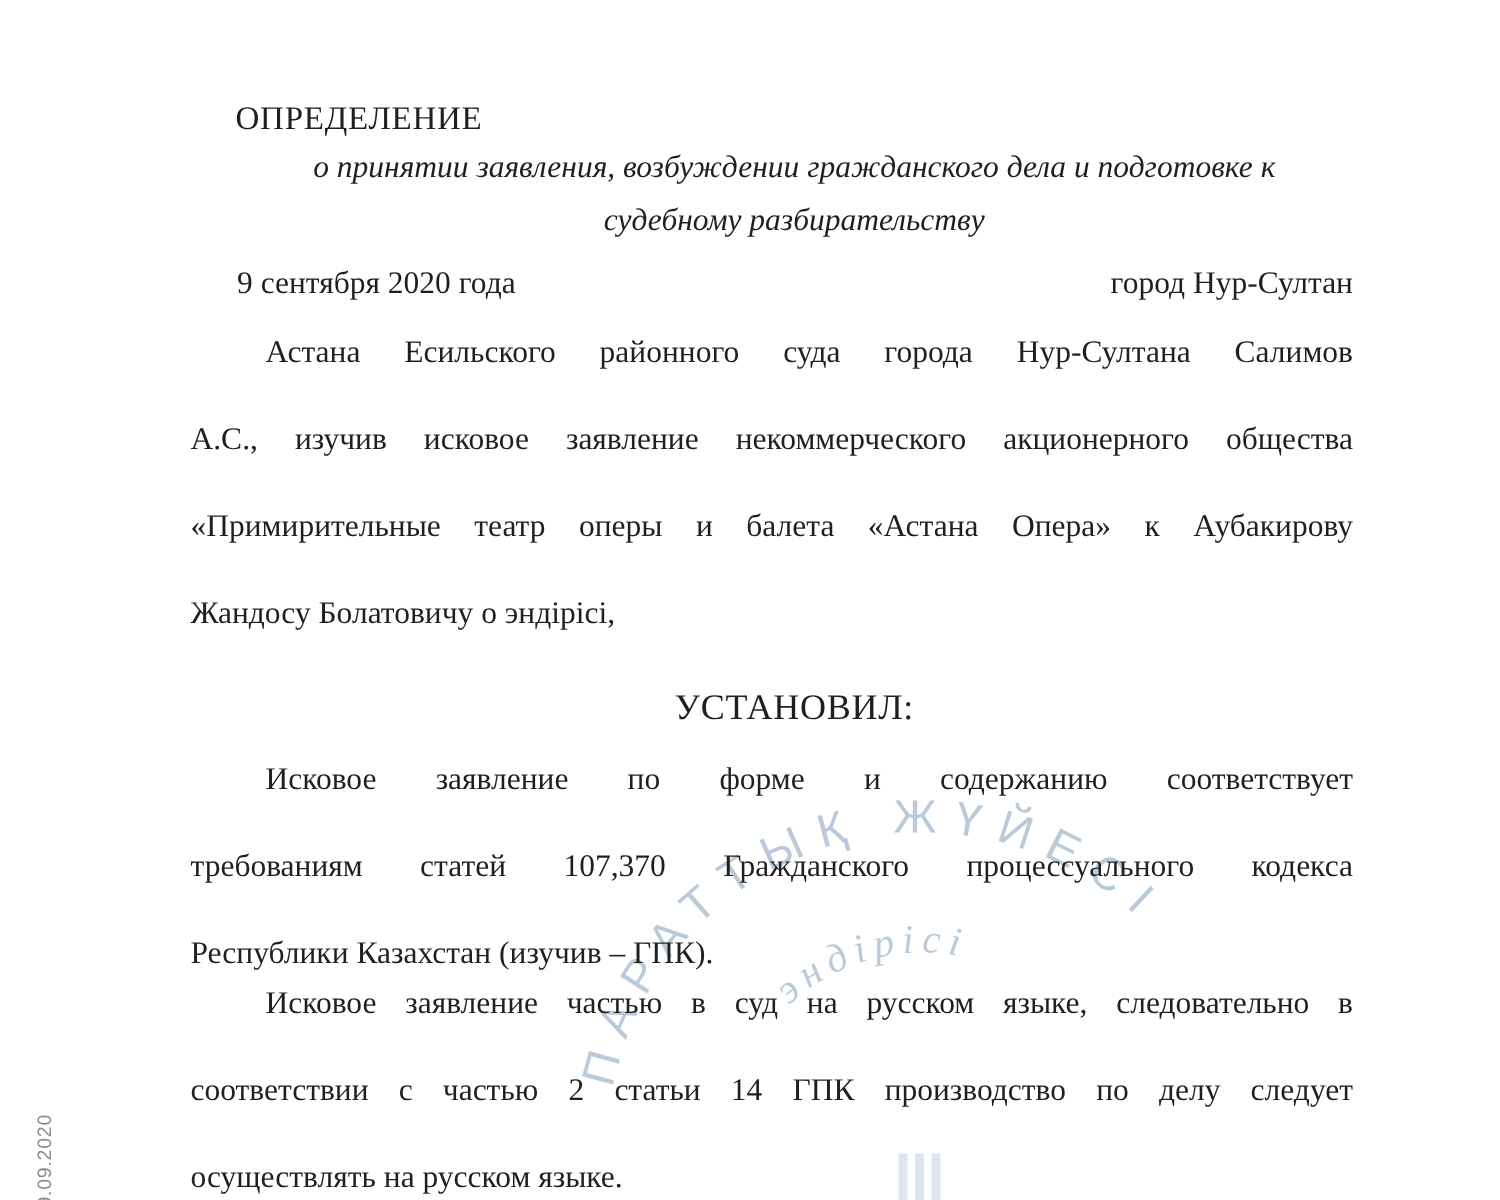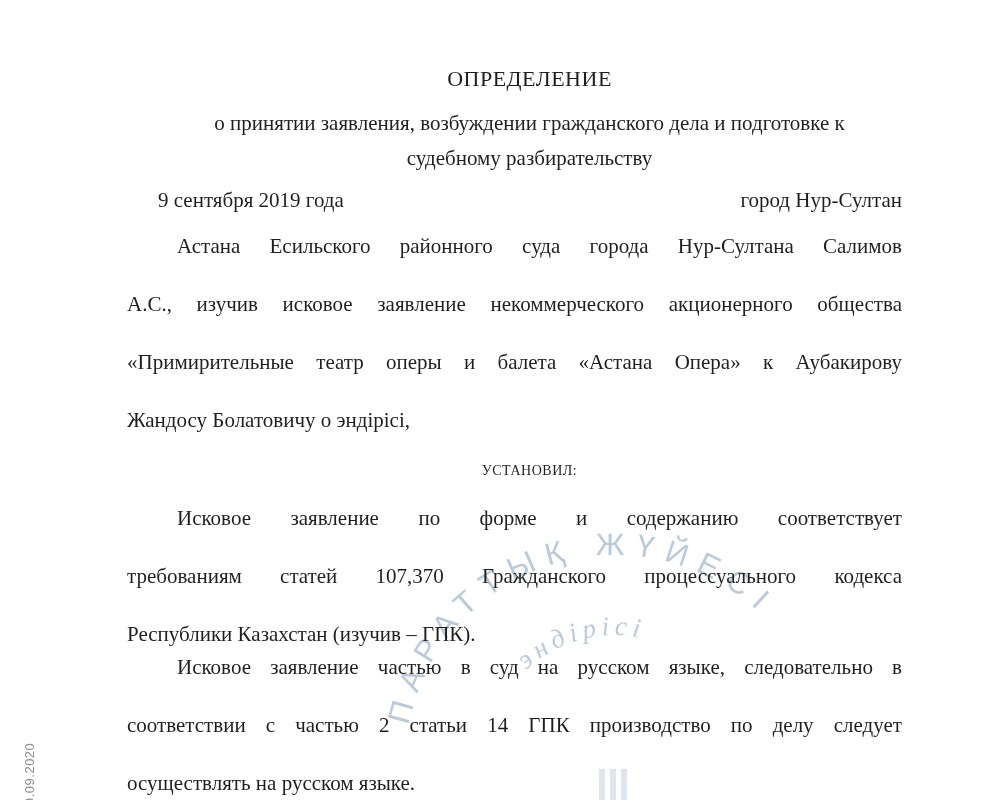--- a/index.html
+++ b/index.html
@@ -14,46 +14,46 @@
   }
   .content {
     position: absolute;
     left: 127px;
     top: 0;
     width: 775px;
   }
   .title {
     margin-top: 64px;
     padding-left: 30px;
-    text-align: center;
+    text-align: left;
     font-size: 22px;
     letter-spacing: 0.5px;
     line-height: 30px;
   }
   .subtitle-line {
     padding-left: 30px;
     text-align: center;
     font-size: 21px;
     line-height: 35px;
   }
-  .subtitle-block { margin-top: 12px; }
+  .subtitle-block { margin-top: 0; font-style: italic; }
   .date-row {
     margin-top: 10px;
     display: flex;
     justify-content: space-between;
     font-size: 21px;
     line-height: 29px;
     padding-left: 31px;
   }
   .heading {
-    margin-top: 21px;
+    margin-top: 34px;
     margin-bottom: 0;
     padding-left: 30px;
     text-align: center;
-    font-size: 14px;
+    font-size: 24px;
     letter-spacing: 0.5px;
     line-height: 30px;
   }
   .para { margin: 0 0 4px 0; font-size: 21px; }
   .para.first-after-date { margin-top: 17px; }
   .para.first-after-heading { margin-top: 18px; }
   .ln { line-height: 29px; white-space: normal; }
   .j  { text-align: justify; }
   .j::after { content: ""; display: inline-block; width: 100%; height: 0; }
   .ind { text-indent: 50px; }
@@ -122,21 +122,21 @@
   <div class="content">
 
     <div class="title">ОПРЕДЕЛЕНИЕ</div>
 
     <div class="subtitle-block">
       <div class="subtitle-line">о принятии заявления, возбуждении гражданского дела и подготовке к</div>
       <div class="subtitle-line">судебному разбирательству</div>
     </div>
 
     <div class="date-row">
-      <span>9 сентября 2019 года</span>
+      <span>9 сентября 2020 года</span>
       <span>город Нур-Султан</span>
     </div>
 
     <div class="para first-after-date">
       <div class="ln j ind">Астана Есильского районного суда города Нур-Султана Салимов</div>
       <div class="ln j">А.С., изучив исковое заявление некоммерческого акционерного общества</div>
       <div class="ln j">«Примирительные театр оперы и балета «Астана Опера» к Аубакирову</div>
       <div class="ln">Жандосу Болатовичу о эндірісі,</div>
     </div>
 

